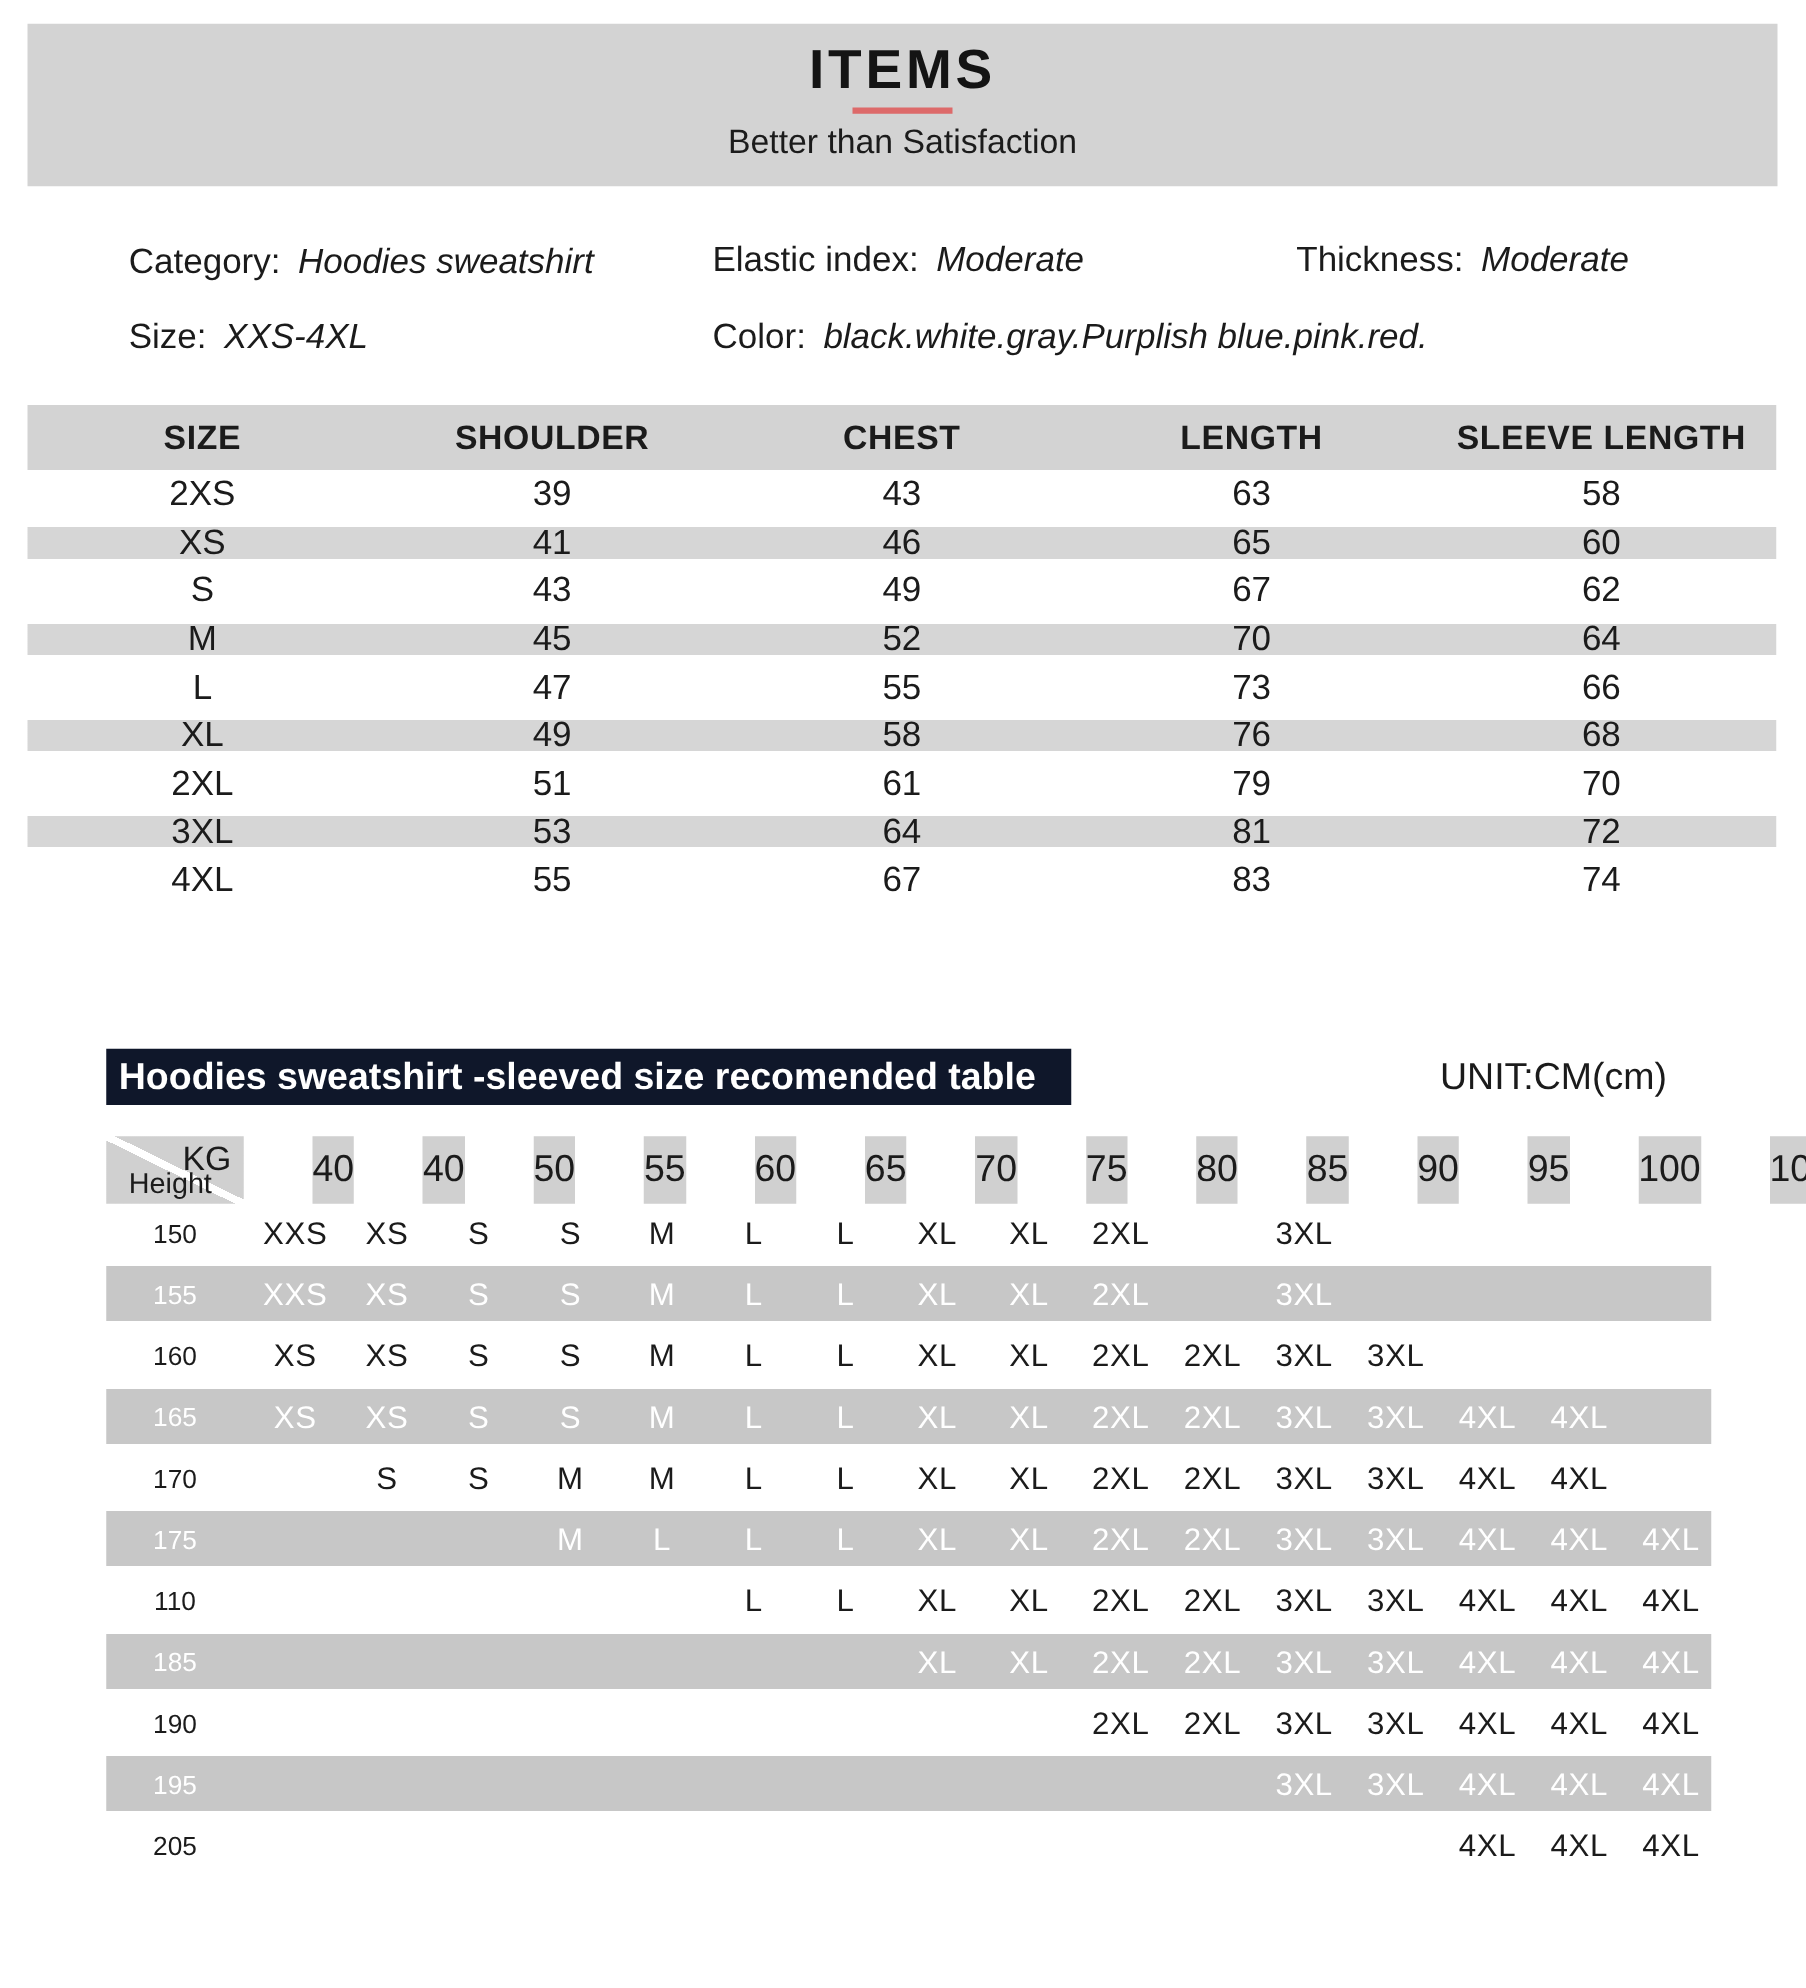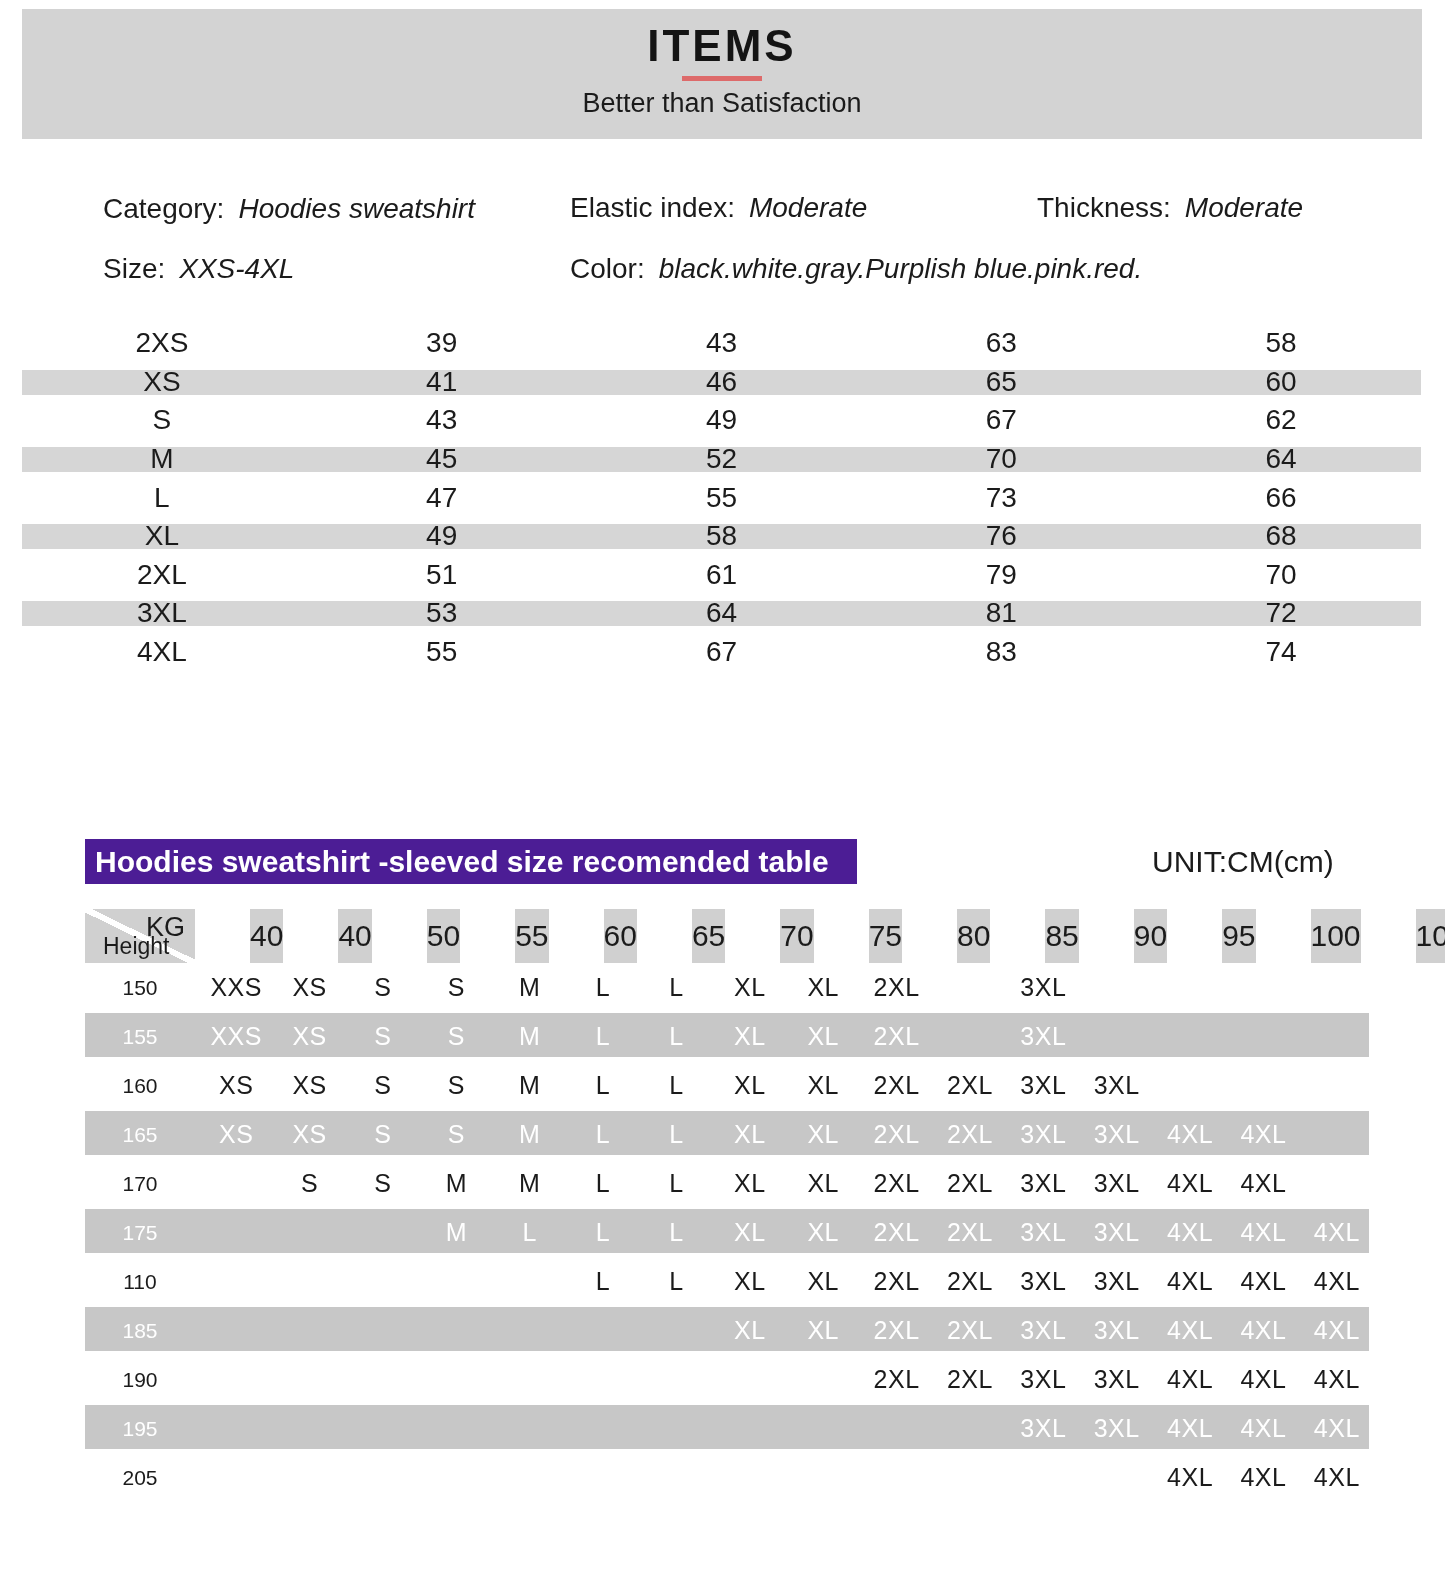--- a/index.html
+++ b/index.html
@@ -7,21 +7,21 @@
     width: 1445px; height: 1590px;
     position: relative;
     background: #ffffff;
     color: #1b1b1b;
     font-family: "Liberation Sans", "DejaVu Sans", sans-serif;
     overflow: hidden;
   }
 
   
   .banner {
-    position: absolute; left: 22px; top: 9px;
+    position: absolute; left: 22px; top: 19px;
     width: 1400px; height: 130px;
     background: #d3d3d3; text-align: center;
   }
   .banner-title {
     margin-top: 12px;
     font-size: 44px; font-weight: bold; letter-spacing: 3px;
     color: #141414;
   }
   .banner-underline {
     width: 80px; height: 5px; background: #dd6a6a;
@@ -56,21 +56,21 @@
     background: linear-gradient(to bottom,
       rgba(0,0,0,0) 0px, rgba(0,0,0,0) 7px,
       #d6d6d6 7px, #d6d6d6 32px,
       rgba(0,0,0,0) 32px);
   }
 
   
   .rec-title {
     position: absolute; left: 85px; top: 839px;
     width: 772px; height: 45px; box-sizing: border-box;
-    background: #4c1d95; color: #ffffff;
+    background: #0f172a; color: #ffffff;
     font-size: 30px; font-weight: bold;
     line-height: 45px; padding-left: 10px;
     white-space: nowrap;
   }
   .unit-label { position: absolute; left: 1152px; top: 845px; font-size: 30px; }
 
   
   .rec-table { position: absolute; left: 85px; top: 909px; width: 1284px; }
   .t2-head, .t2-row {
     display: grid;
@@ -128,20 +128,27 @@
   <span class="lbl">Thickness:</span><span class="val">Moderate</span>
 </div>
 <div class="info info-size">
   <span class="lbl">Size:</span><span class="val">XXS-4XL</span>
 </div>
 <div class="info info-color">
   <span class="lbl">Color:</span><span class="val">black.white.gray.Purplish blue.pink.red.</span>
 </div>
 
 <div class="size-table">
+  <div class="t1-head">
+      <div class="t1-cell">SIZE</div>
+      <div class="t1-cell">SHOULDER</div>
+      <div class="t1-cell">CHEST</div>
+      <div class="t1-cell">LENGTH</div>
+      <div class="t1-cell">SLEEVE LENGTH</div>
+    </div>
   <div class="t1-body">
       <div class="t1-row">
         <div class="t1-cell">2XS</div>
         <div class="t1-cell">39</div>
         <div class="t1-cell">43</div>
         <div class="t1-cell">63</div>
         <div class="t1-cell">58</div>
       </div>
       <div class="t1-row striped">
         <div class="t1-cell">XS</div>

